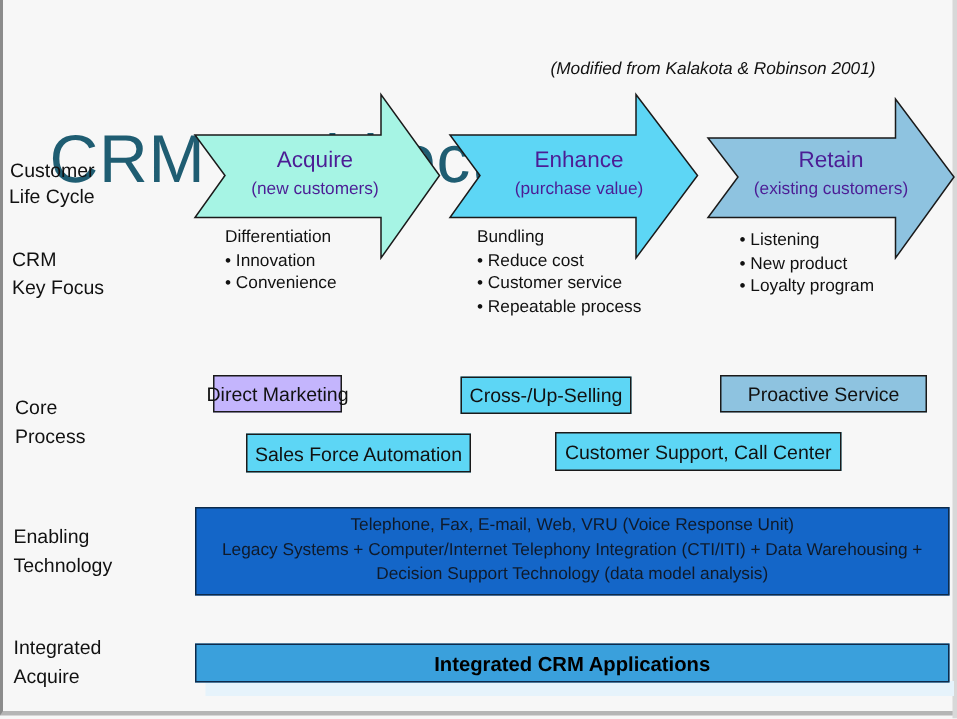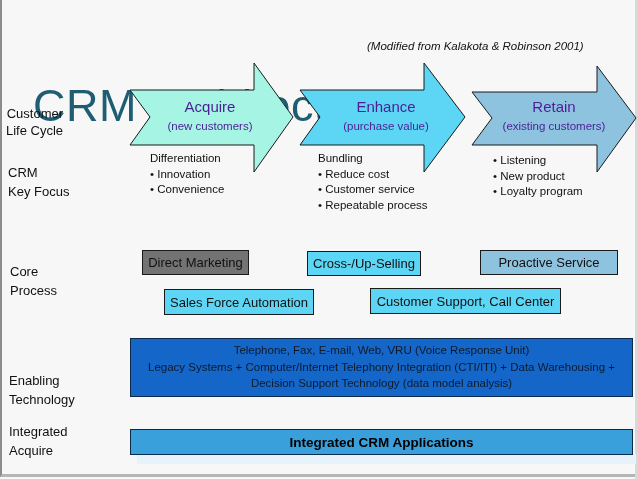--- a/index.html
+++ b/index.html
@@ -90,21 +90,21 @@
   <span>Life Cycle</span>
 </div>
 <div class="abs rowlabel" style="left:8px; top:163px; line-height:19px;">
   <span>CRM</span>
   <span>Key Focus</span>
 </div>
 <div class="abs rowlabel" style="left:10px; top:262px; line-height:19px;">
   <span>Core</span>
   <span>Process</span>
 </div>
-<div class="abs rowlabel" style="left:9px; top:348px; line-height:19px;margin-top:23px;">
+<div class="abs rowlabel" style="left:9px; top:348px; line-height:19px;">
   <span>Enabling</span>
   <span>Technology</span>
 </div>
 <div class="abs rowlabel" style="left:9px; top:422px; line-height:19px;">
   <span>Integrated</span>
   <span>Acquire</span>
 </div>
 
 <div class="abs focus" style="left:150px; top:151px;">
   <span>Differentiation</span>
@@ -116,21 +116,21 @@
   <span><span style="display:inline">•</span> <span style="display:inline">Reduce cost</span></span>
   <span><span style="display:inline">•</span> <span style="display:inline">Customer service</span></span>
   <span><span style="display:inline">•</span> <span style="display:inline">Repeatable process</span></span>
 </div>
 <div class="abs focus" style="left:493px; top:153px;">
   <span><span style="display:inline">•</span> <span style="display:inline">Listening</span></span>
   <span><span style="display:inline">•</span> <span style="display:inline">New product</span></span>
   <span><span style="display:inline">•</span> <span style="display:inline">Loyalty program</span></span>
 </div>
 
-<div class="box" id="cp0" style="left: 142px; top: 250px; width: 107px; height: 25px; background: #737373;">Direct Marketing</div>
+<div class="box" id="cp0" style="left: 142px; top: 250px; width: 86px; height: 25px; background: #c4b5fd;">Direct Marketing</div>
 <div class="box" id="cp1" style="left: 307px; top: 251px; width: 114px; height: 25px; background: rgb(93, 214, 245);">Cross-/Up-Selling</div>
 <div class="box" id="cp2" style="left: 480px; top: 250px; width: 138px; height: 25px; background: rgb(142, 195, 224);">Proactive Service</div>
 <div class="box" id="cp3" style="left: 164px; top: 289px; width: 150px; height: 26px; background: rgb(93, 214, 245);">Sales Force Automation</div>
 <div class="box" id="cp4" style="left: 370px; top: 288px; width: 191px; height: 26px; background: rgb(93, 214, 245);">Customer Support, Call Center</div>
 
 <div class="tech">
   <span>Telephone, Fax, E-mail, Web, VRU (Voice Response Unit)</span>
   <span>Legacy Systems + Computer/Internet Telephony Integration (CTI/ITI) + Data Warehousing +</span>
   <span>Decision Support Technology (data model analysis)</span>
 </div>

